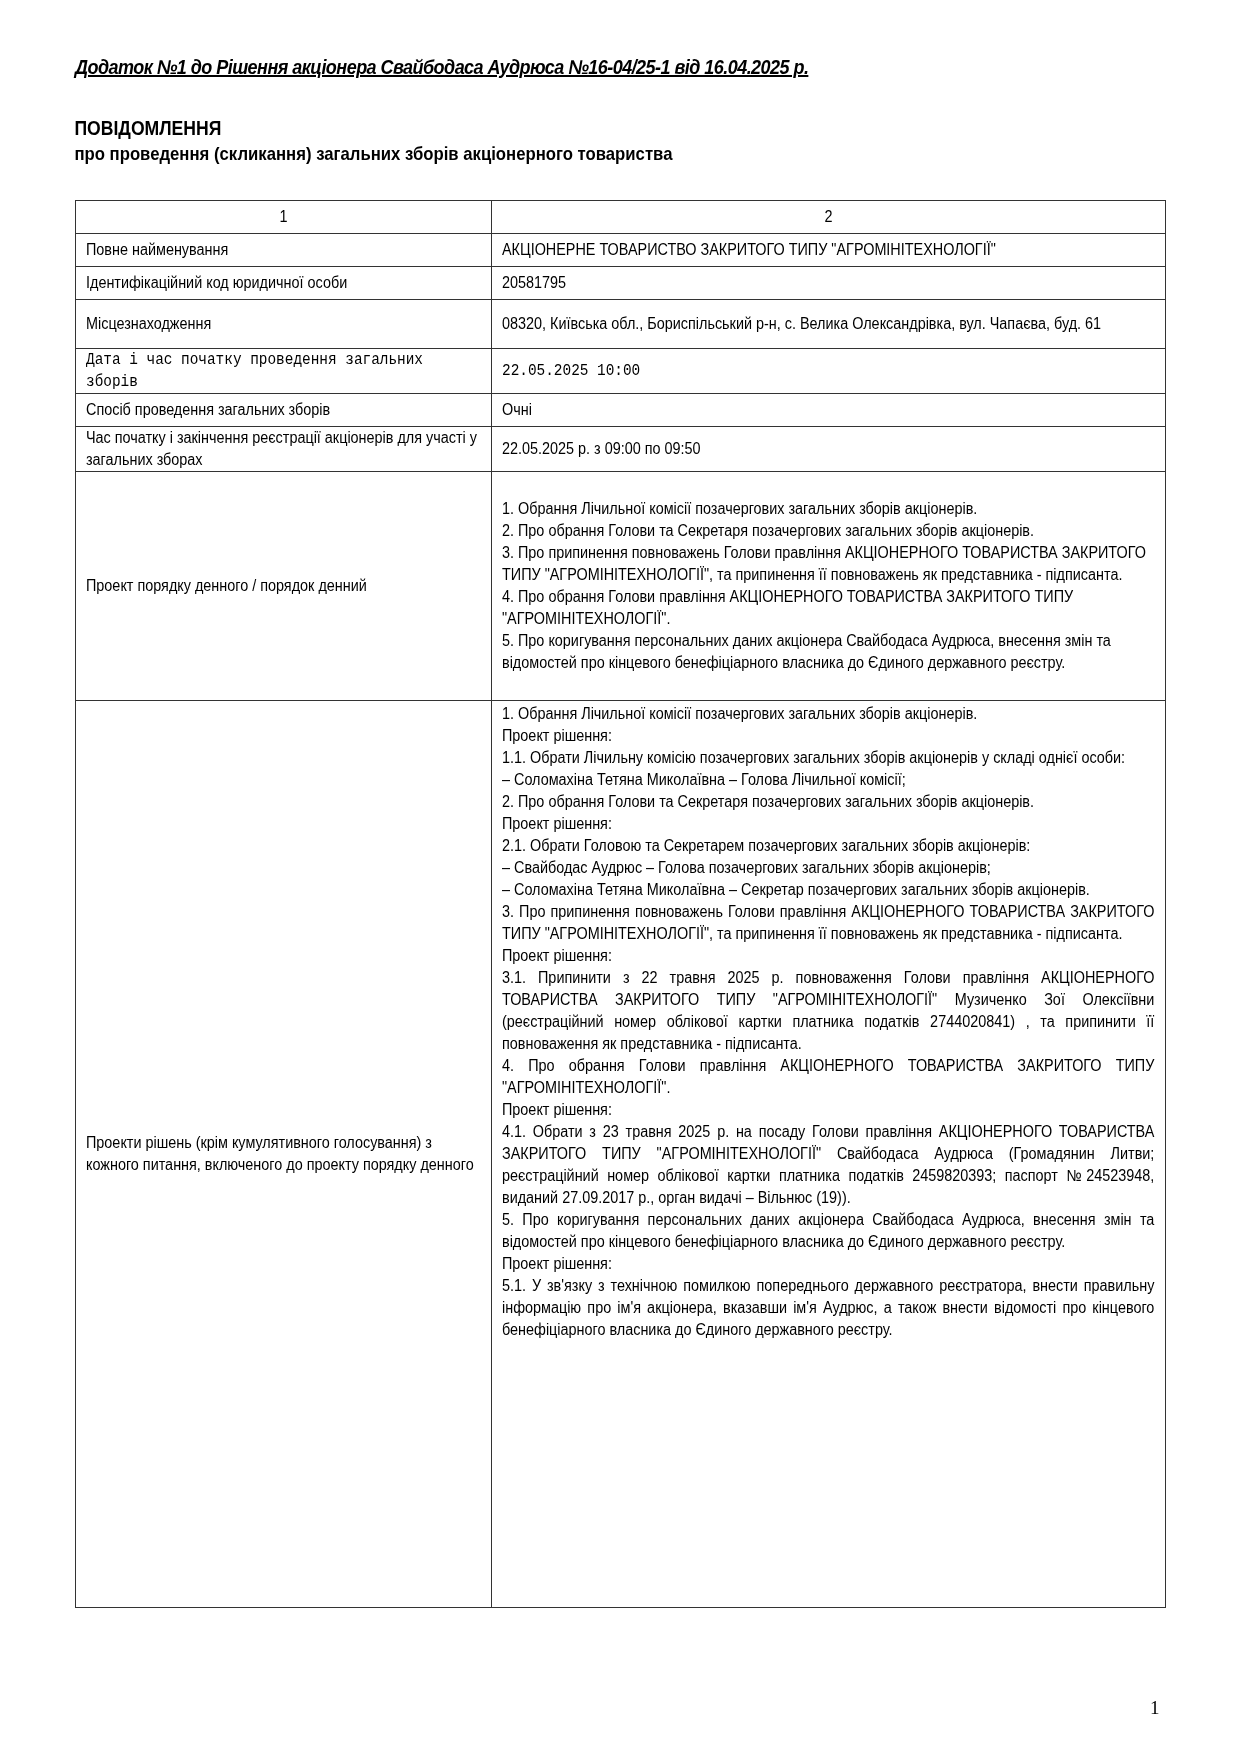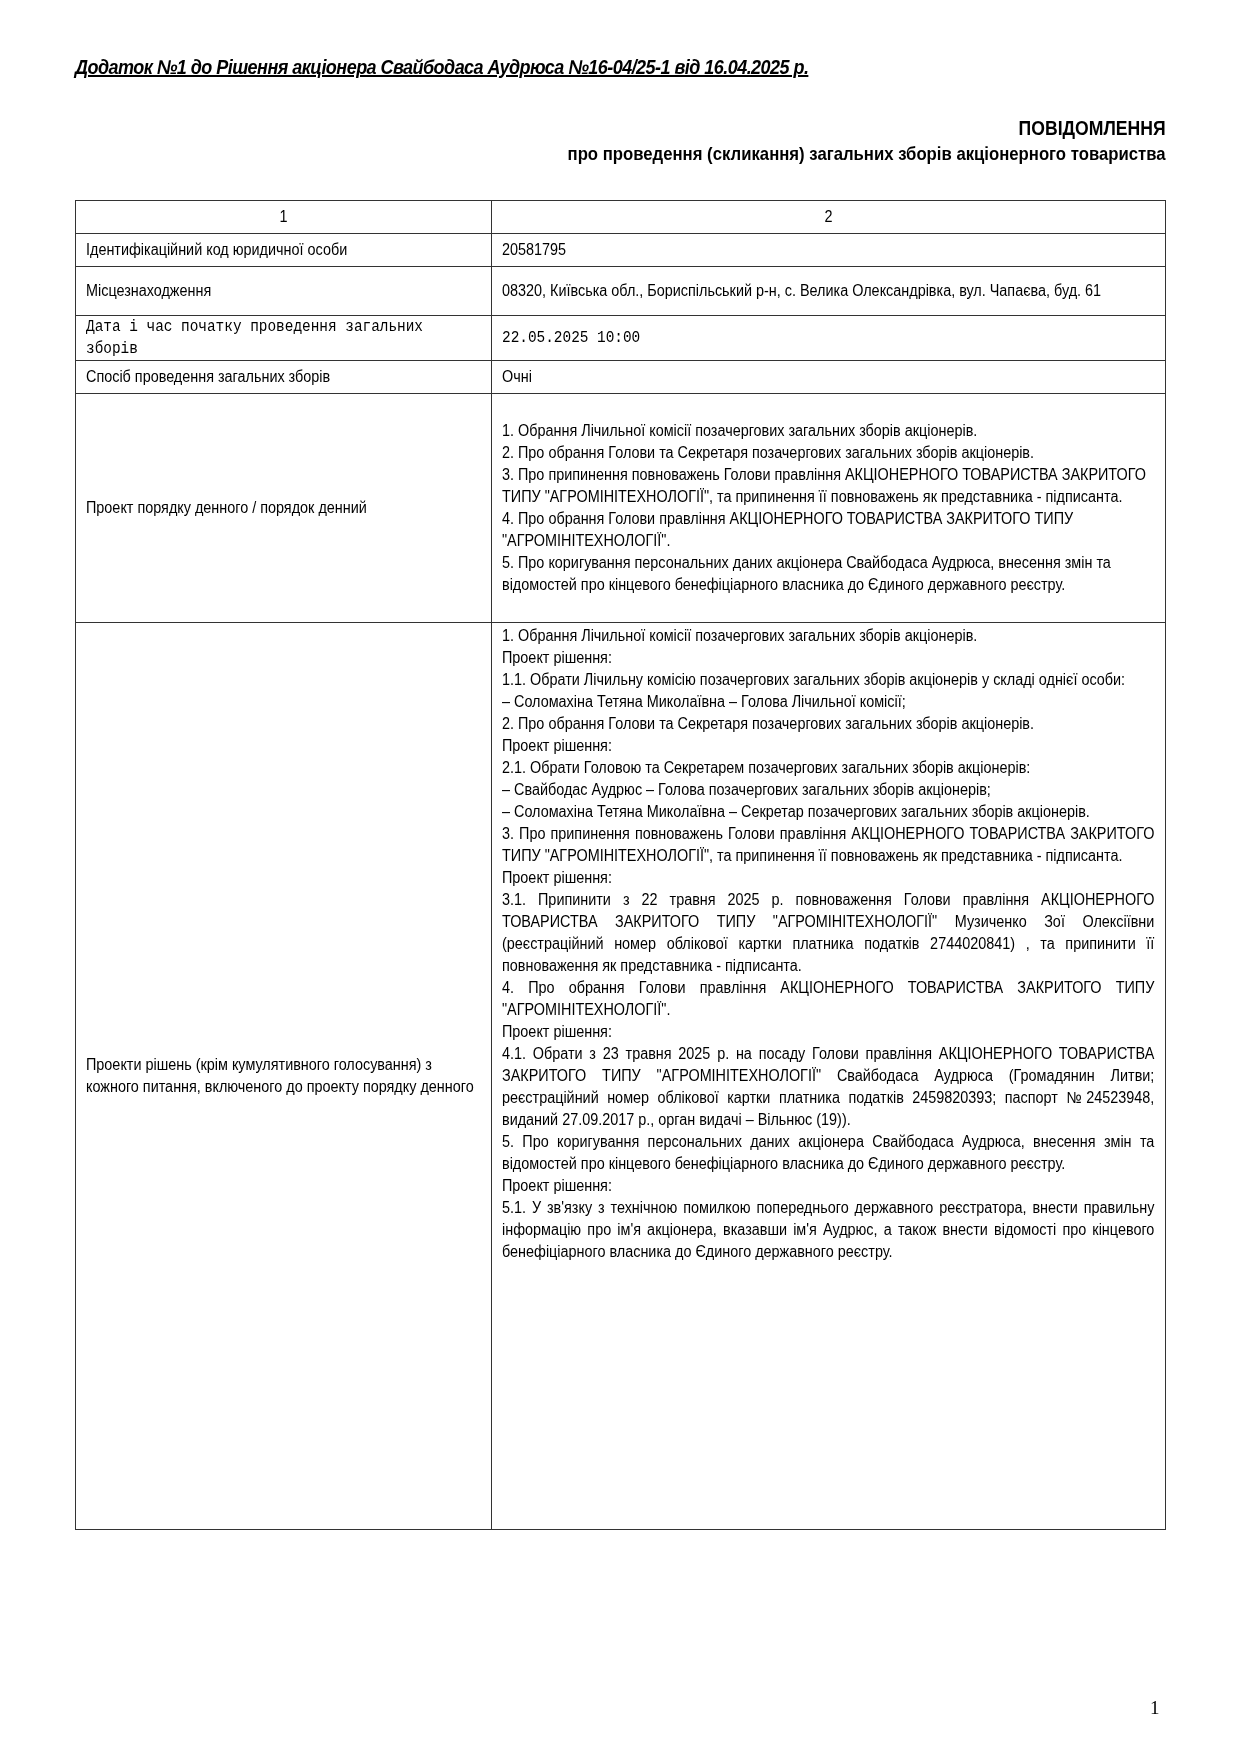--- a/index.html
+++ b/index.html
@@ -26,21 +26,21 @@
       letter-spacing: -0.6px;
       white-space: nowrap;
       transform: scaleX(0.9);
       transform-origin: left top;
     }
     .title-block {
       position: absolute;
       left: 0;
       width: 1240px;
       top: 115px;
-      text-align: right;
+      text-align: left;
       font-weight: bold;
     }
     .title {
       font-size: 20px;
       line-height: 26px;
       transform: scaleX(0.88);
     }
     .subtitle {
       font-size: 19px;
       line-height: 26px;
@@ -119,20 +119,28 @@
     </colgroup>
   <tbody>
       <tr class="hdr">
     <td>
           <span class="cell-text">1</span>
         </td>
     <td>
           <span class="cell-text">2</span>
         </td>
   </tr>
+  <tr class="row-1">
+    <td>
+          <span class="cell-text">Повне найменування</span>
+        </td>
+    <td>
+          <span class="cell-text">АКЦІОНЕРНЕ ТОВАРИСТВО ЗАКРИТОГО ТИПУ "АГРОМІНІТЕХНОЛОГІЇ"</span>
+        </td>
+  </tr>
   <tr class="row-2">
     <td>
           <span class="cell-text">Ідентифікаційний код юридичної особи</span>
         </td>
     <td>
           <span class="cell-text">20581795</span>
         </td>
   </tr>
   <tr class="row-3">
     <td>
@@ -149,20 +157,28 @@
     <td>
           <span class="cell-text">22.05.2025 10:00</span>
         </td>
   </tr>
   <tr class="row-5">
     <td>
           <span class="cell-text">Спосіб проведення загальних зборів</span>
         </td>
     <td>
           <span class="cell-text">Очні</span>
+        </td>
+  </tr>
+  <tr class="row-6">
+    <td>
+          <span class="cell-text">Час початку і закінчення реєстрації акціонерів для участі у загальних зборах</span>
+        </td>
+    <td>
+          <span class="cell-text">22.05.2025 р. з 09:00 по 09:50</span>
         </td>
   </tr>
   <tr class="row-8">
     <td>
           <span class="cell-text">Проект порядку денного / порядок денний</span>
         </td>
     <td>
       <span class="cell-text">
         <span class="list-line">1. Обрання Лічильної комісії позачергових загальних зборів акціонерів.</span>
         <span class="list-line">2. Про обрання Голови та Секретаря позачергових загальних зборів акціонерів.</span>

